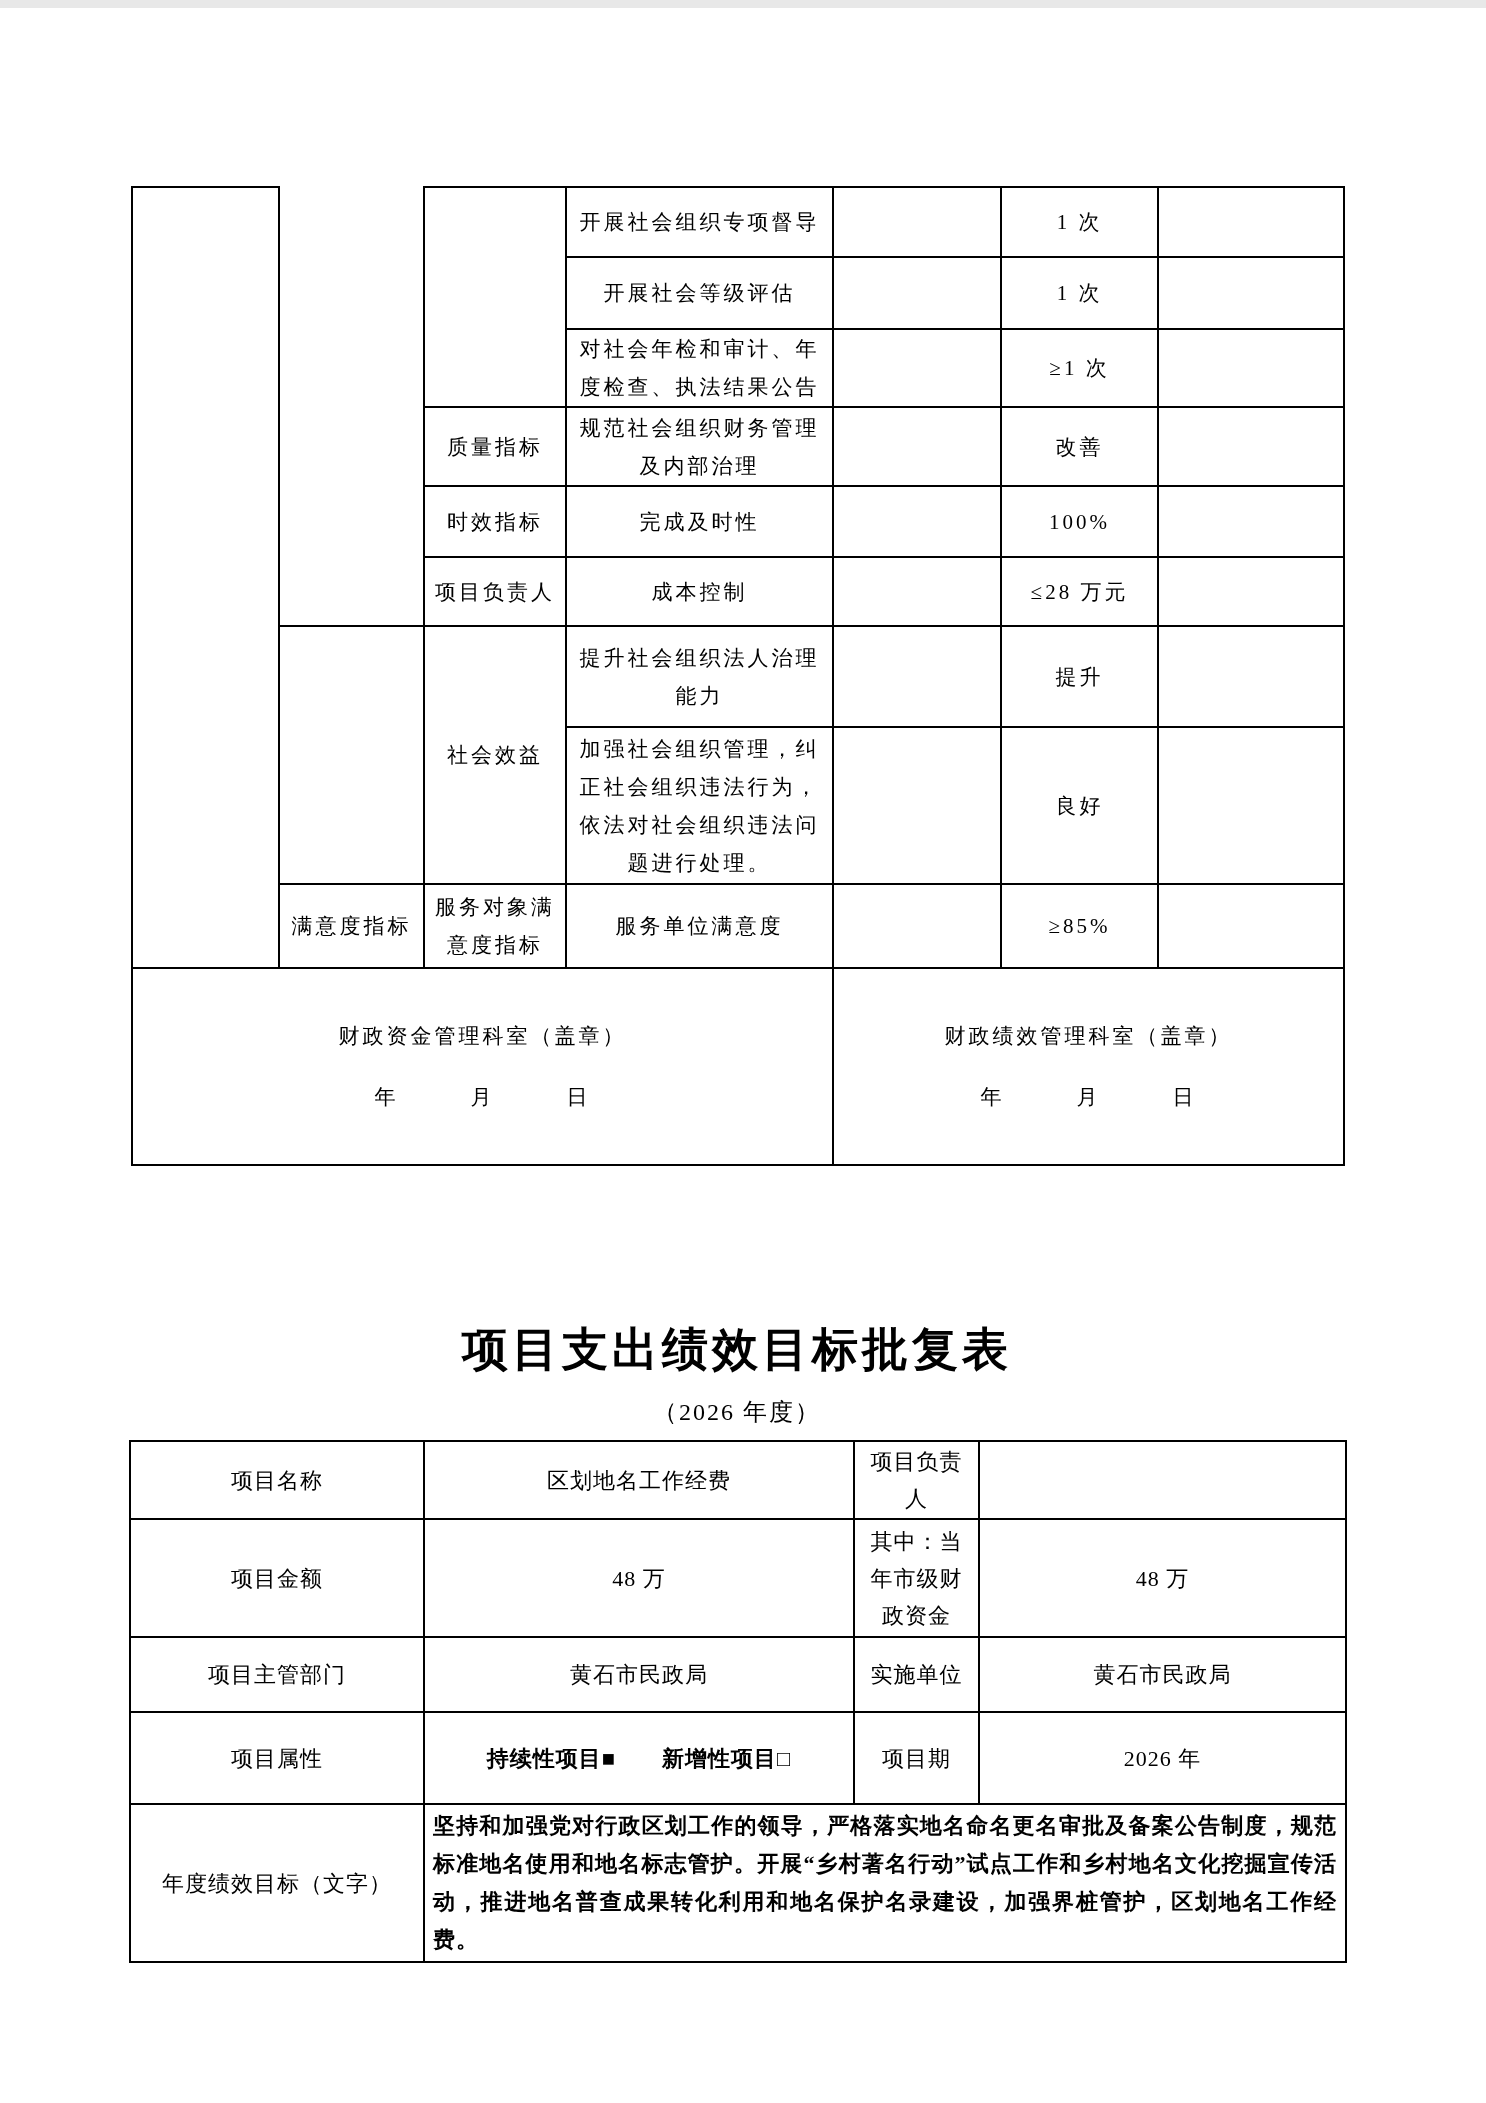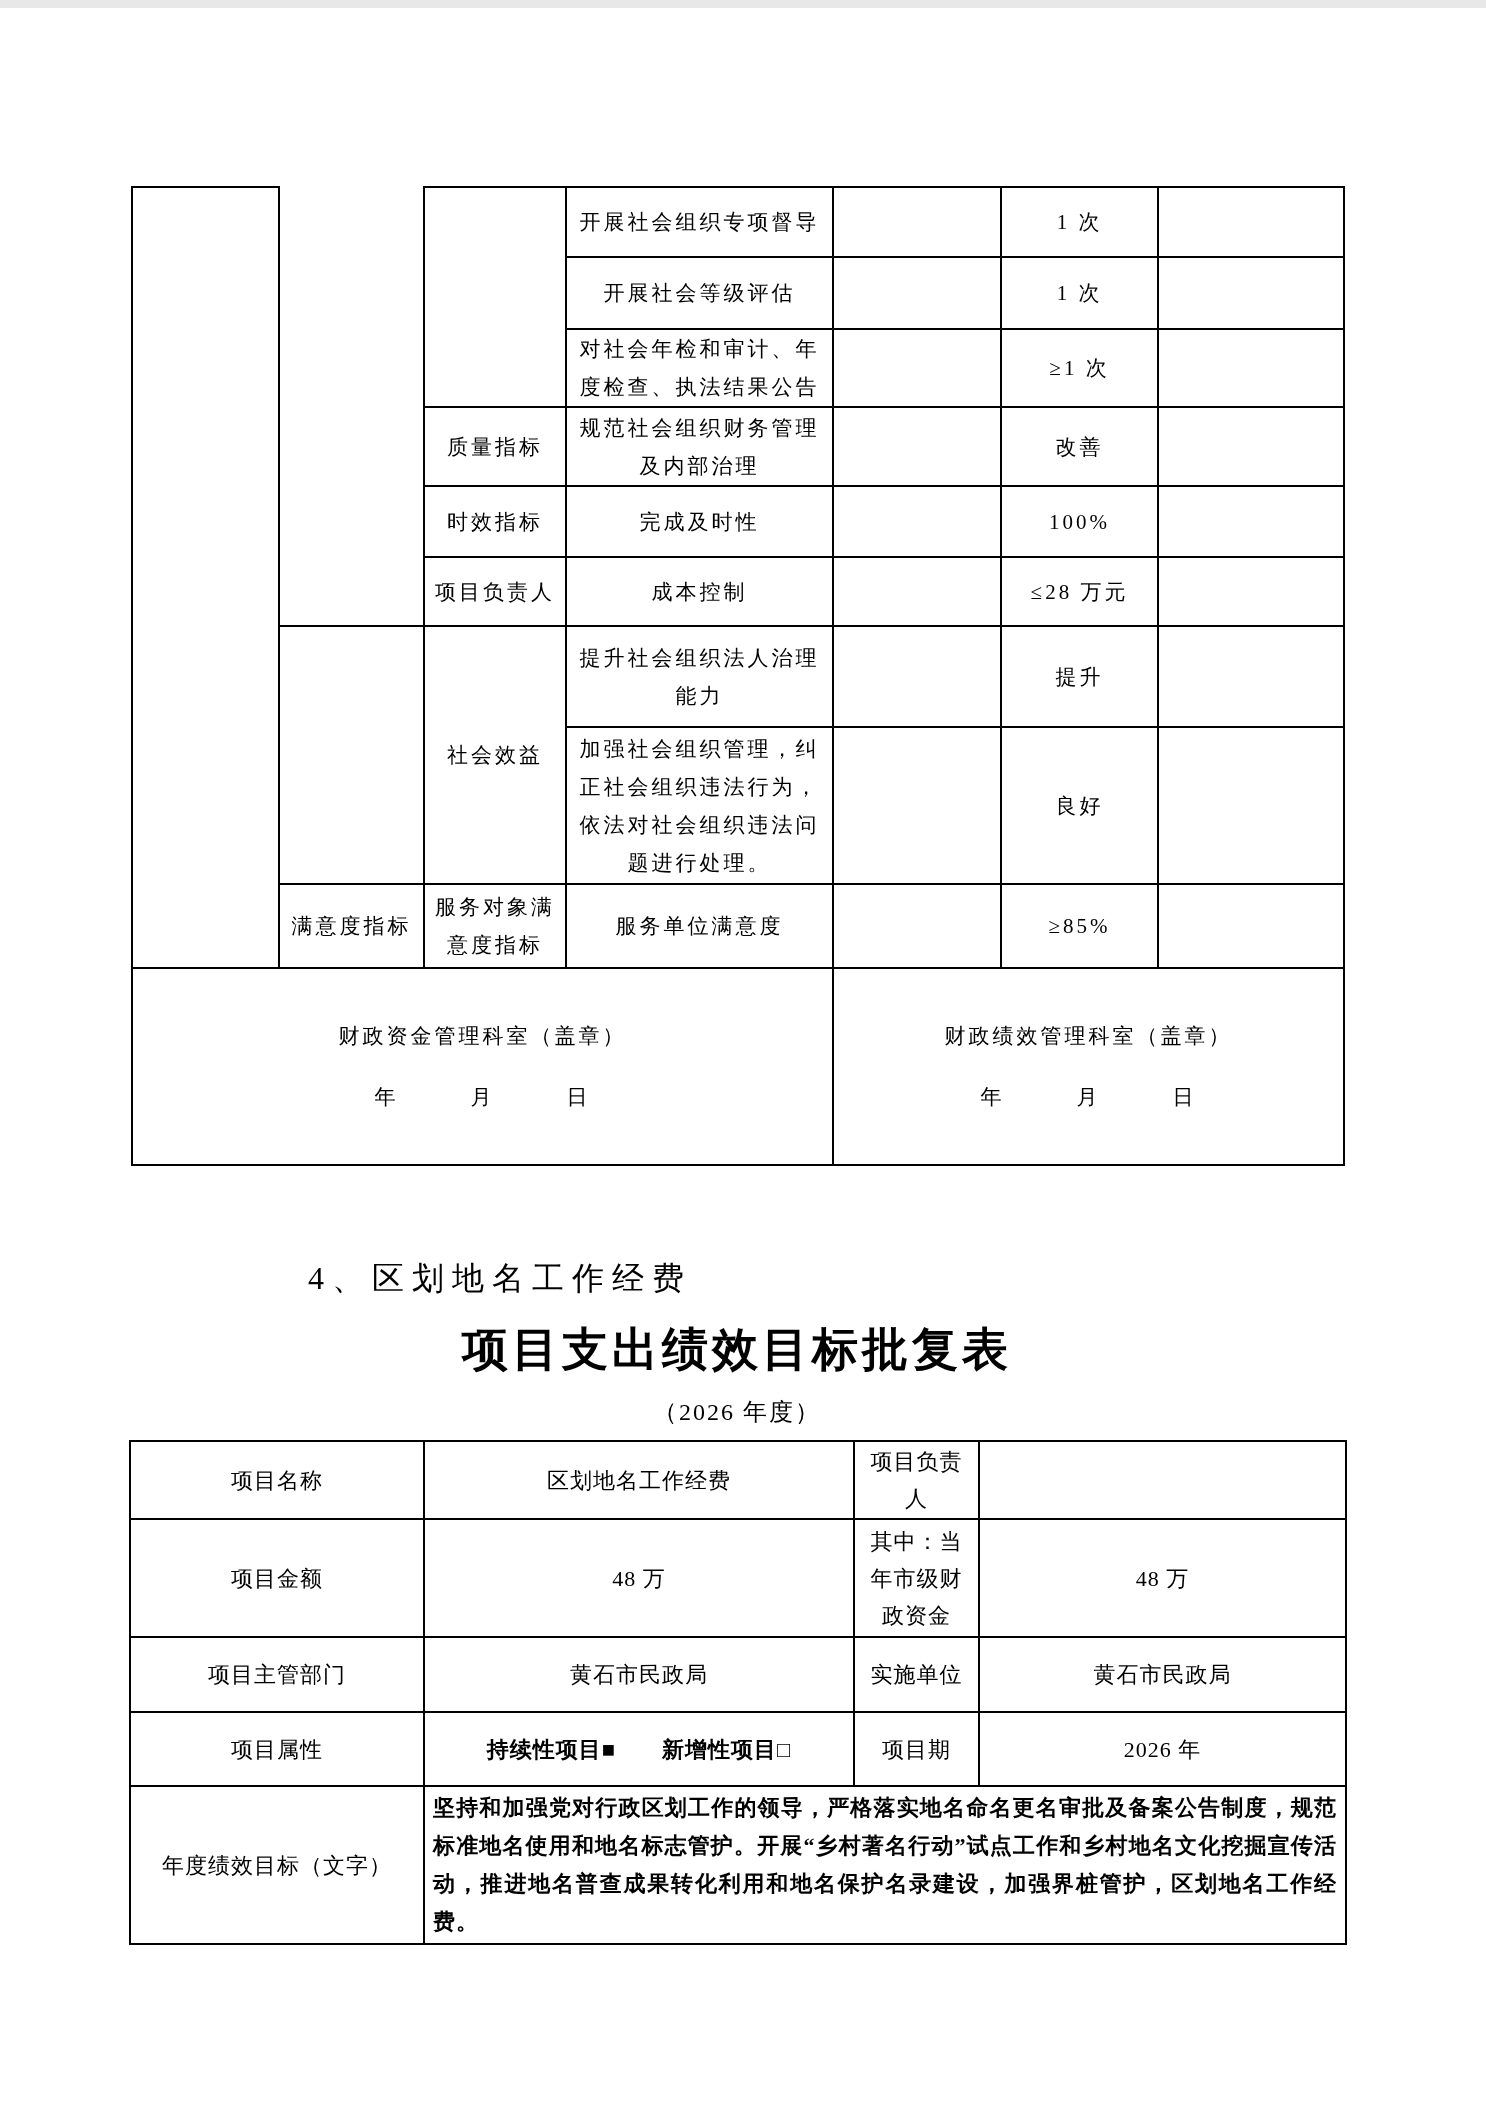--- a/index.html
+++ b/index.html
@@ -133,21 +133,20 @@
       <td colspan="3" class="sig">
         <div class="sig-inner">
           <div class="sig-org">财政绩效管理科室（盖章）</div>
           <div class="sig-date">年　　　月　　　日</div>
         </div>
       </td>
     </tr>
   </tbody>
     </table>
 
-  <div class="section-heading">4、区划地名工作经费</div>
   <div class="doc-title">项目支出绩效目标批复表</div>
   <div class="doc-subtitle">（2026 年度）</div>
 
   <table id="t2">
     <colgroup>
       <col style="width:294px">
         <col style="width:430px">
         <col style="width:125px">
         <col style="width:367px">
     </colgroup>
@@ -163,21 +162,21 @@
       <td>48 万</td>
       <td class="narrow">其中：当年市级财政资金</td>
       <td>48 万</td>
     </tr>
     <tr style="height:75px">
       <td>项目主管部门</td>
       <td>黄石市民政局</td>
       <td class="narrow">实施单位</td>
       <td>黄石市民政局</td>
     </tr>
-    <tr style="height:74px">
+    <tr style="height:92px">
       <td>项目属性</td>
       <td class="attr-val">持续性项目■　　新增性项目□</td>
       <td class="narrow">项目期</td>
       <td>2026 年</td>
     </tr>
     <tr style="height:116px">
       <td>年度绩效目标（文字）</td>
       <td colspan="3" class="goal-text">坚持和加强党对行政区划工作的领导，严格落实地名命名更名审批及备案公告制度，规范标准地名使用和地名标志管护。开展“乡村著名行动”试点工作和乡村地名文化挖掘宣传活动，推进地名普查成果转化利用和地名保护名录建设，加强界桩管护，区划地名工作经费。</td>
     </tr>
   </tbody>

